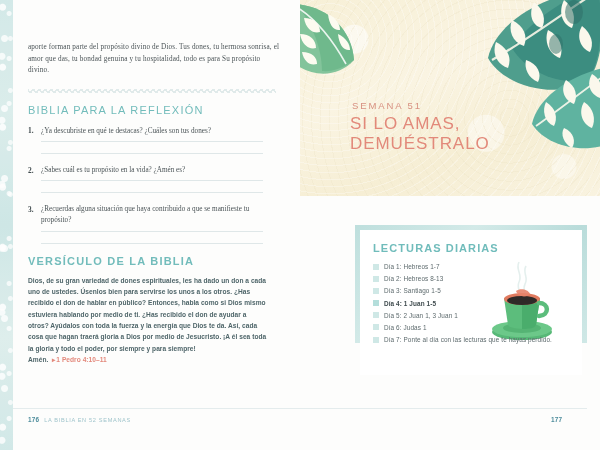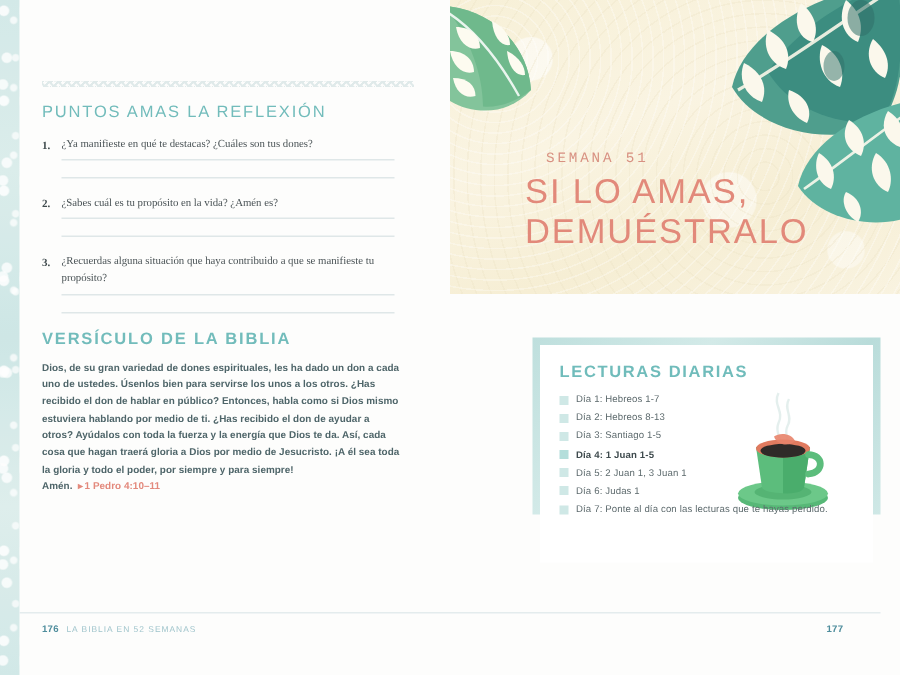--- a/index.html
+++ b/index.html
@@ -181,29 +181,29 @@
       repeating-radial-gradient(circle at 10% 20%, rgba(255,255,255,.5) 0 1px, transparent 1px 7px),
       repeating-radial-gradient(circle at 70% 60%, rgba(236,226,196,.5) 0 1px, transparent 1px 9px);
     opacity: .6;
   }
   .banner-title-wrap {
     position: absolute;
     left: 50px; top: 100px;
     z-index: 5;
   }
   .semana {
-    font-family: Liberation Mono, monospace;
+    font-family: Liberation Sans, sans-serif;
     font-size: 9.5px;
     letter-spacing: .2em;
     color: #d89182;
-    margin: 0 0 3px 14px;
+    margin: 0 0 3px 2px;
   }
   .banner-title {
     font-family: "Liberation Sans", sans-serif;
-    font-size: 23px;
+    font-size: 17px;
     line-height: 1.18;
     letter-spacing: .055em;
     color: #e2897a;
     margin: 0;
     font-weight: 400;
     white-space: pre-line;
   }
 
   .leaf { position: absolute; }
 
@@ -258,30 +258,31 @@
 </style>
 </head>
 <body>
 
 <div class="page">
 
   <div class="spine"></div>
 
   <div class="left-col">
 
+    <p class="intro-text">aporte forman parte del propósito divino de Dios. Tus dones, tu hermosa sonrisa, el amor que das, tu bondad genuina y tu hospitalidad, todo es para Su propósito divino.</p>
 
     <div class="wavy-divider"></div>
 
-    <h2 class="section-head">PUNTOS AMAS LA REFLEXIÓN</h2>
+    <h2 class="section-head">BIBLIA PARA LA REFLEXIÓN</h2>
 
     <ul class="q-list">
       <li class="q-item">
         <div class="q-row">
           <span class="q-num">1.</span>
-          <span class="q-text">¿Ya manifieste en qué te destacas? ¿Cuáles son tus dones?</span>
+          <span class="q-text">¿Ya descubriste en qué te destacas? ¿Cuáles son tus dones?</span>
         </div>
         <div class="answer-lines">
           <div class="answer-line"></div>
           <div class="answer-line"></div>
         </div>
       </li>
       <li class="q-item">
         <div class="q-row">
           <span class="q-num">2.</span>
           <span class="q-text">¿Sabes cuál es tu propósito en la vida? ¿Amén es?</span>

